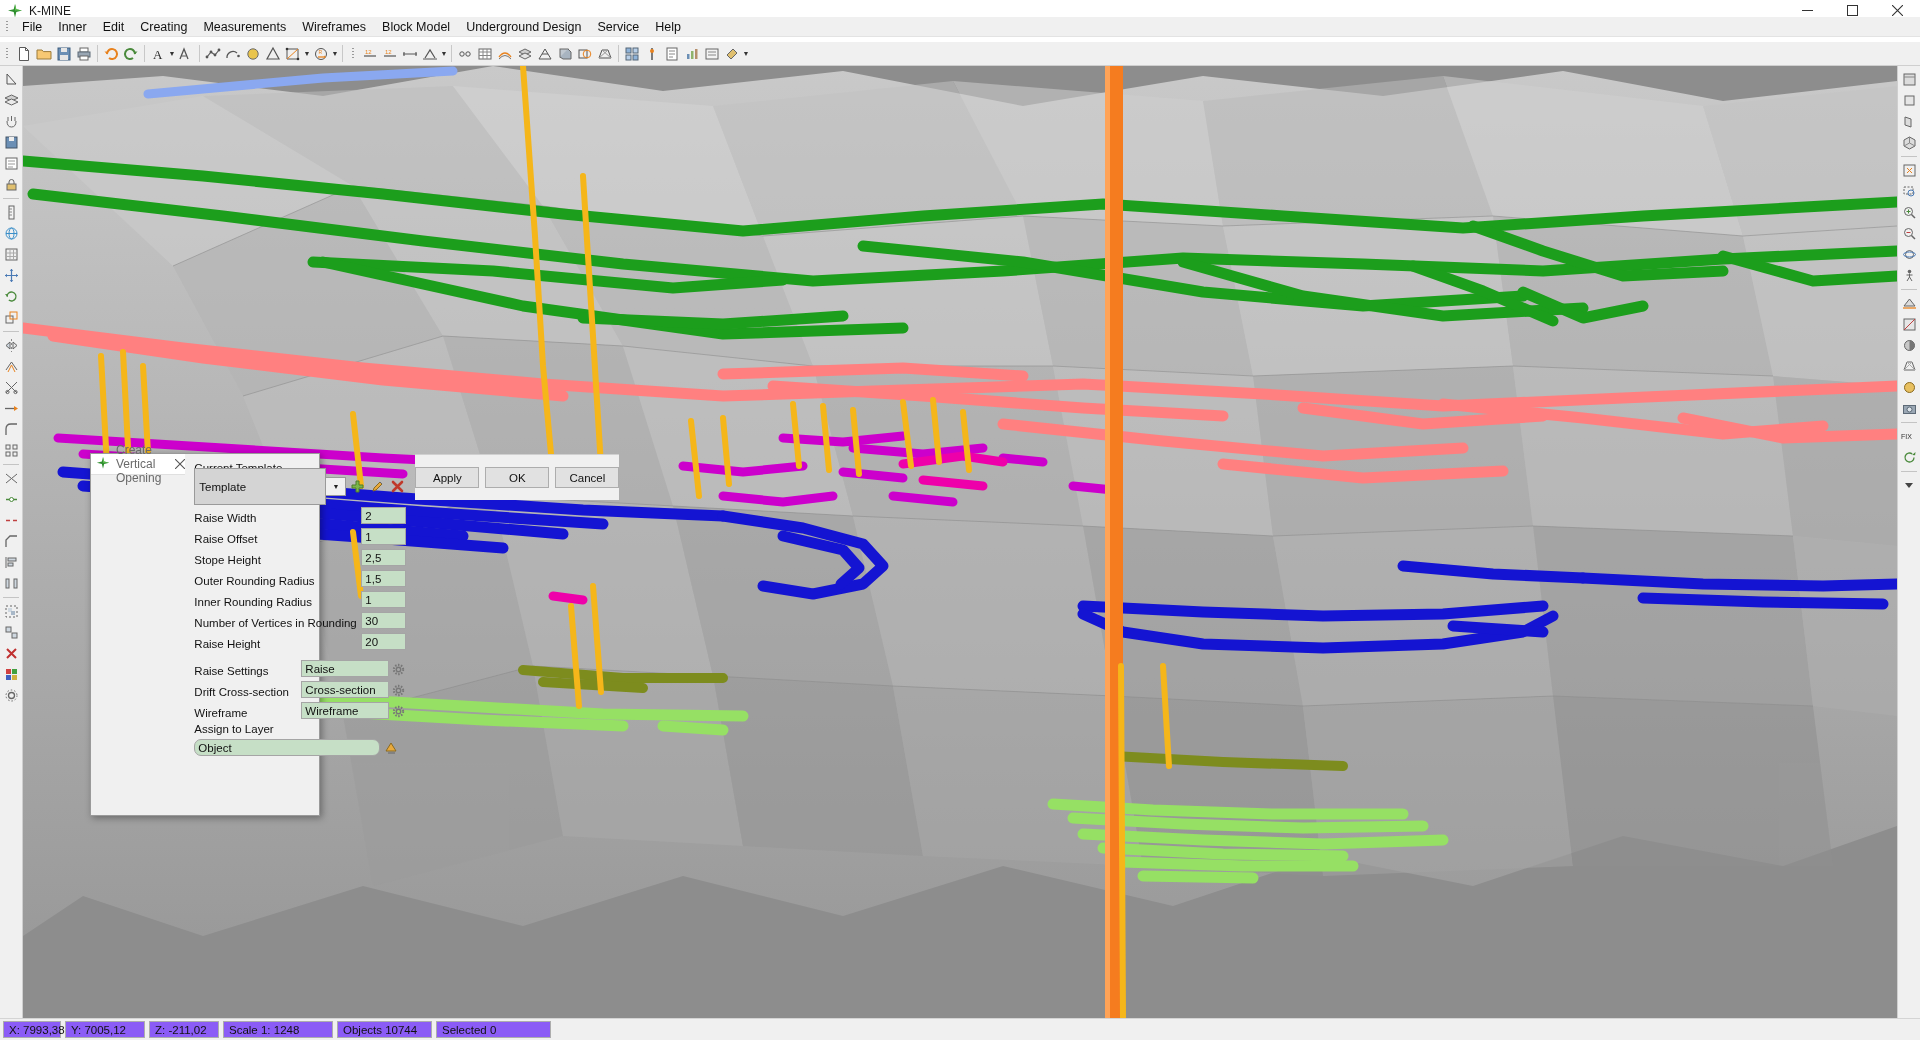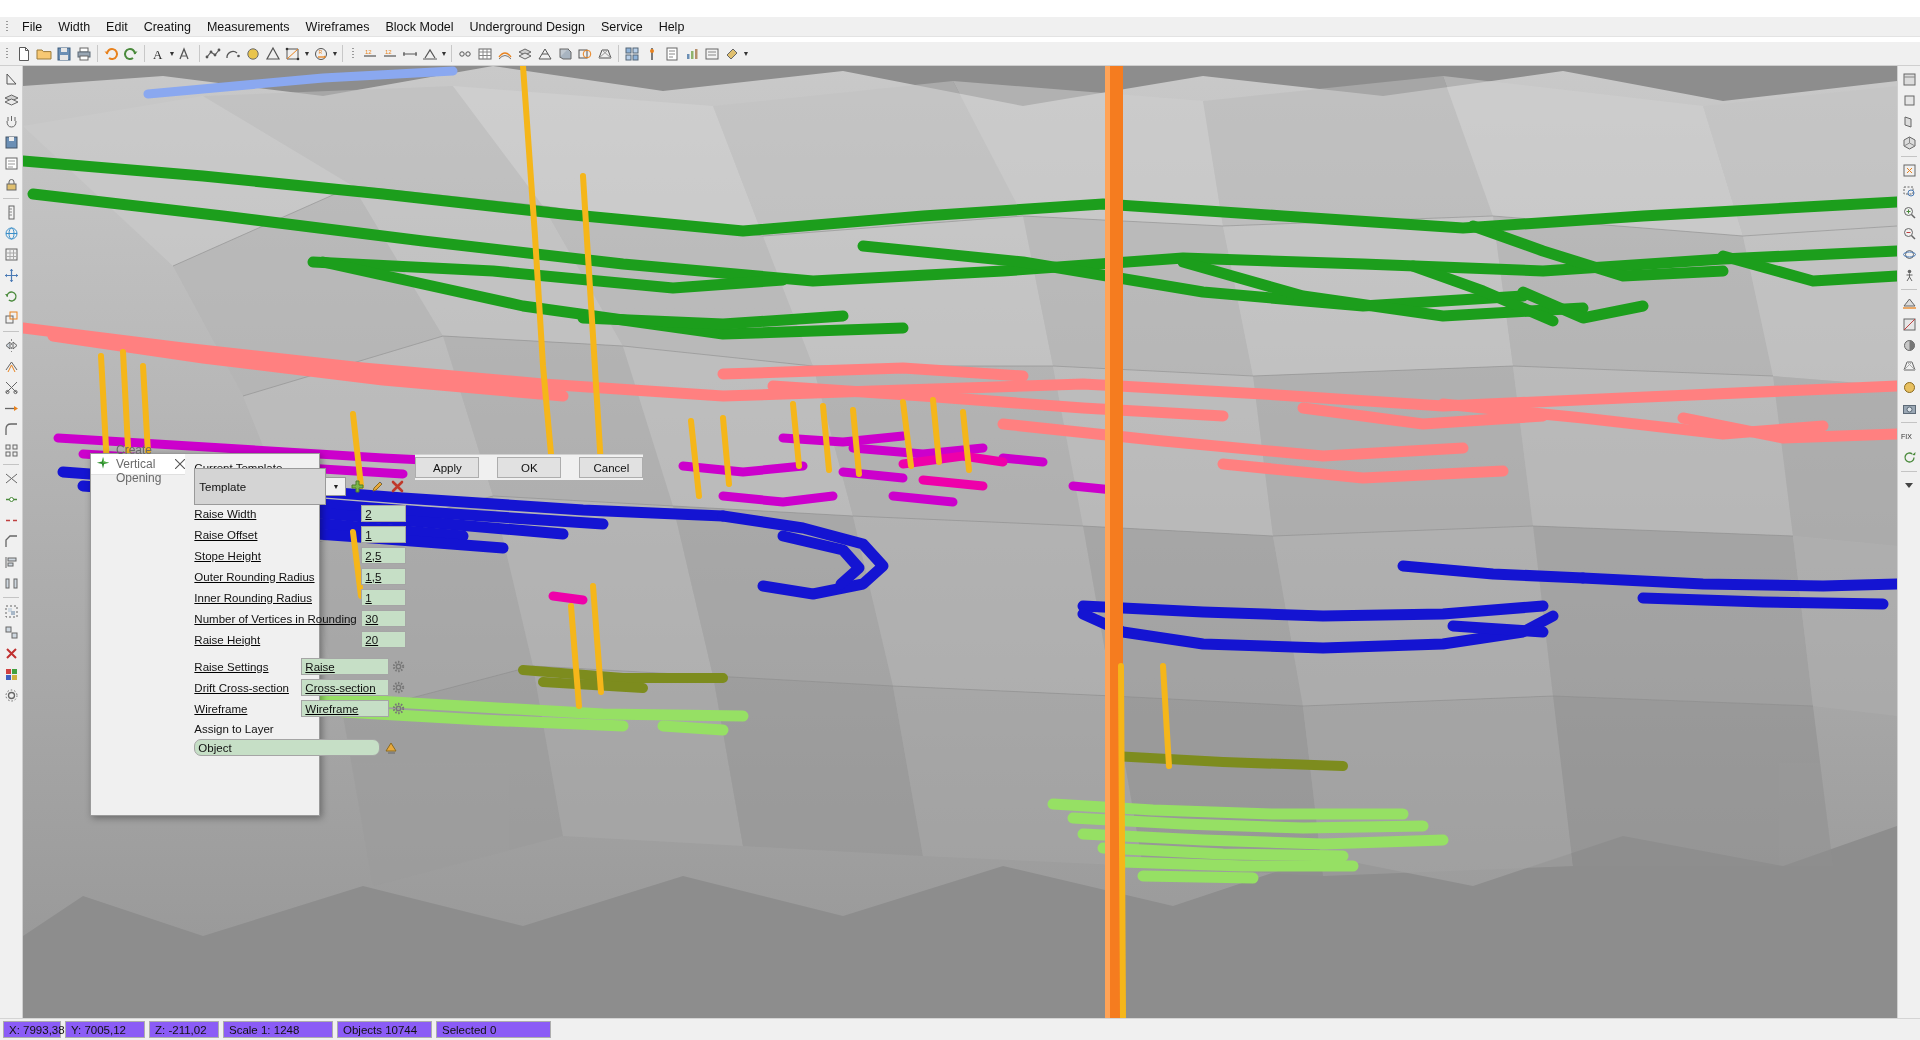--- a/index.html
+++ b/index.html
@@ -97,21 +97,21 @@
     padding-left:5px; border-bottom:1px solid #e0e0e0;
   }
   .dlg-title-text { margin-left:6px; font-size:12px; color:#6a6a6a; }
   .dlg-close {
     margin-left:auto; width:24px; height:21px; display:flex;
     align-items:center; justify-content:center; color:#555; font-size:13px;
   }
   .dlg-body { flex:1; padding:8px 9px 0 9px; position:relative; }
 
   .fld-label { font-size:11.5px; color:#111; }
-  .row { display:flex; align-items:center; height:21px; margin-bottom:0px;text-decoration:underline; }
+  .row { display:flex; align-items:flex-end; height:21px; margin-bottom:0px; }
   .row .fld-label { flex:1; }
 
   .inp {
     background:#c6dfc6; border:1px solid #a5a5a5; height:17px;
     font-size:11.5px; color:#111; padding:0 3px; display:flex; align-items:center;
     font-family:"Liberation Sans", sans-serif;
   }
   .inp.num { width:45px; }
   .inp.wide { width:88px; }
 
@@ -126,39 +126,65 @@
     font-size:7px; color:#222;
   }
   .ibtn { width:18px; height:19px; display:flex; align-items:center; justify-content:center; margin-left:2px; }
 
   .gear {
     width:15px; height:15px; margin-left:2px; display:flex;
     align-items:center; justify-content:center;
   }
 
   .dlg-footer {
-    height:26px; background:#f0f0f0; border-top:1px solid #d0d0d0;
-    display:flex; align-items:center; justify-content:center; gap:18px;text-align:right;
+    height:46px; background:#f0f0f0; border-top:1px solid #d0d0d0;
+    display:flex; align-items:center; justify-content:center; gap:6px;text-align:right;
   }
   .dbtn {
     width:64px; height:21px; background:#e1e1e1; border:1px solid #adadad;
     font-size:11.5px; color:#111; display:flex; align-items:center; justify-content:center;
     font-family:"Liberation Sans", sans-serif;
   }
 </style>
 </head>
 <body>
 
 <div id="app">
 
+  <div class="titlebar">
+    <span class="tb-logo">
+      <svg width="16" height="16" viewBox="0 0 16 16">
+        <path d="M8 1 L9.3 6.2 L15 7.6 L9.3 9 L8 14.5 L6.7 9 L1 7.6 L6.7 6.2 Z" fill="#2f8f2f"></path>
+        <path d="M8 1 L9.3 6.2 L15 7.6 L8 7.6 Z" fill="#5fbf4f"></path>
+      </svg>
+    </span>
+    <span class="tb-title">K-MINE</span>
+    <div class="tb-btns">
+      <div class="tb-btn">
+        <svg width="11" height="11" viewBox="0 0 11 11">
+            <rect x="0" y="5" width="11" height="1" fill="#333"></rect>
+          </svg>
+      </div>
+      <div class="tb-btn">
+        <svg width="11" height="11" viewBox="0 0 11 11">
+            <rect x="0.5" y="0.5" width="10" height="10" fill="none" stroke="#333"></rect>
+          </svg>
+      </div>
+      <div class="tb-btn close">
+        <svg width="11" height="11" viewBox="0 0 11 11">
+            <path d="M0 0 L11 11 M11 0 L0 11" stroke="currentColor" stroke-width="1.1" fill="none"></path>
+          </svg>
+      </div>
+    </div>
+  </div>
 
   <div class="menubar">
     <span class="grip"></span>
     <div class="menu-item">File</div>
-    <div class="menu-item">Width</div>
+    <div class="menu-item">Inner</div>
     <div class="menu-item">Edit</div>
     <div class="menu-item">Creating</div>
     <div class="menu-item">Measurements</div>
     <div class="menu-item">Wireframes</div>
     <div class="menu-item">Block Model</div>
     <div class="menu-item">Underground Design</div>
     <div class="menu-item">Service</div>
     <div class="menu-item">Help</div>
   </div>
 

